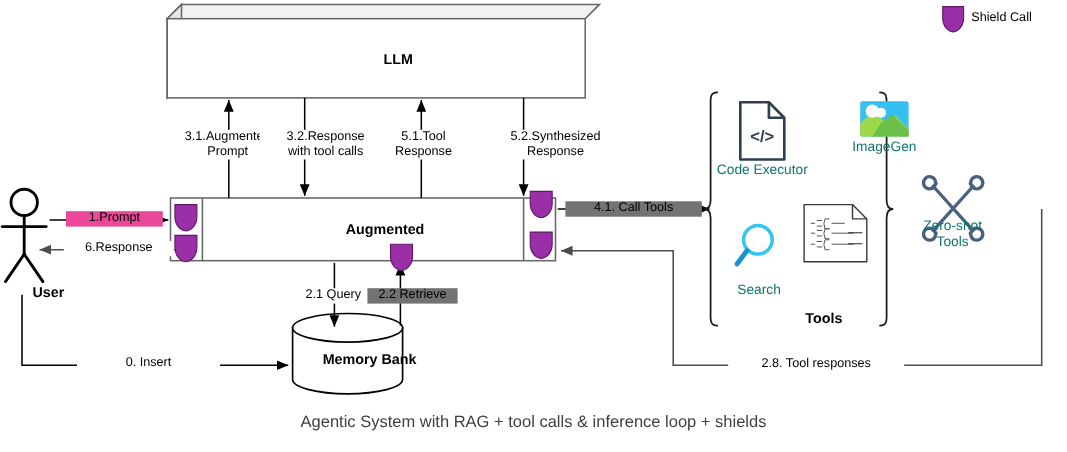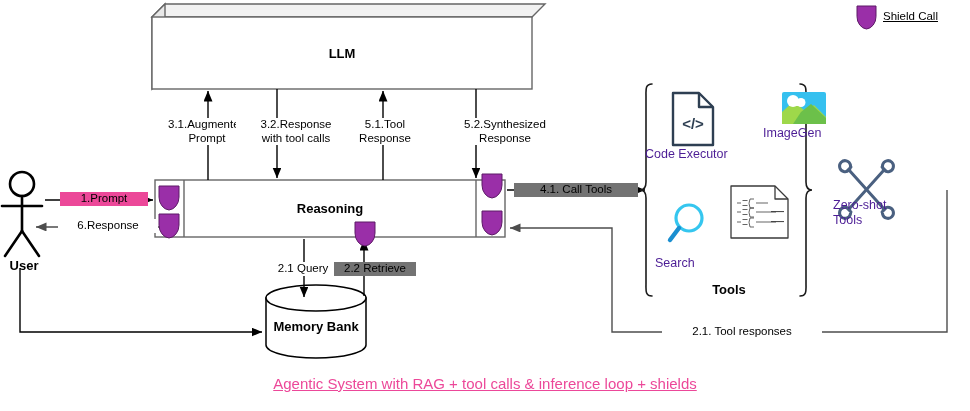--- a/index.html
+++ b/index.html
@@ -4,23 +4,23 @@
 <style>
   html,body{margin:0;padding:0;background:#ffffff;}
   body{
     width:970px;height:411px;position:relative;overflow:hidden;
     font-family:"Liberation Sans","DejaVu Sans",sans-serif;
     color:#000000;
   }
   #stage{position:absolute;left:0;top:0;width:970px;height:411px;}
   .lbl{position:absolute;font-size:11.5px;line-height:13.5px;color:#000;text-align:center;white-space:pre-line;}
   svg.layer{position:absolute;left:0;top:0;width:970px;height:411px;overflow:visible;}
-  .node-title{position:absolute;font-weight:bold;font-size:13px;text-align:center;}
-  .tool-cap{position:absolute;font-size:12.5px;line-height:15px;text-align:left;color:#4c1d95;white-space:pre-line;}
-  .caption{position:absolute;font-size:15px;text-align:center;width:100%;left:0;color:#ec4899;text-decoration:underline;}
+  .node-title{position:absolute;font-weight:bold;font-size:13px;text-align:center;padding-left:20px;}
+  .tool-cap{position:absolute;font-size:12.5px;line-height:15px;text-align:center;color:#0f766e;white-space:pre-line;}
+  .caption{position:absolute;font-size:15px;text-align:center;width:100%;left:0;color:#404040;}
   .legend-text{position:absolute;font-size:11.5px;color:#000;}
 </style>
 </head>
 <body>
 
 <div id="stage">
 
   <svg class="layer">
     <defs>
       <marker id="ahBlack" markerWidth="9" markerHeight="9" refX="7.5" refY="3.2" orient="auto">
@@ -132,43 +132,44 @@
       <path d="M159,186 h20 v11 a11,13 0 0 1 -10,13 a11,13 0 0 1 -10,-13 Z"></path>
       <path d="M159,214 h20 v11 a11,13 0 0 1 -10,13 a11,13 0 0 1 -10,-13 Z"></path>
       <path d="M482,174 h20 v11 a11,13 0 0 1 -10,13 a11,13 0 0 1 -10,-13 Z"></path>
       <path d="M482,211 h20 v11 a11,13 0 0 1 -10,13 a11,13 0 0 1 -10,-13 Z"></path>
       <path d="M355,222 h20 v11 a11,13 0 0 1 -10,13 a11,13 0 0 1 -10,-13 Z"></path>
       <path d="M857,6 h19 v10.5 a10.5,12.5 0 0 1 -9.5,12.5 a10.5,12.5 0 0 1 -9.5,-12.5 Z"></path>
     </g>
   </svg>
 
   <div class="node-title" style="left:152px;top:46px;width:380px;">LLM</div>
-  <div class="node-title" style="left:184px;top:201px;width:292px;">Reasoning</div>
+  <div class="node-title" style="left:184px;top:201px;width:292px;">Augmented</div>
   <div class="node-title" style="left:266px;top:319px;width:100px;">Memory Bank</div>
   <div class="node-title" style="left:0px;top:258px;width:48px;">User</div>
   <div class="node-title" style="left:676px;top:282px;width:106px;">Tools</div>
 
+  <div class="lbl" style="left:70px;top:324px;width:130px;background:#fff;">0. Insert</div>
   <div class="lbl" style="left:60px;top:192px;width:88px;background:#ec4899;">1.Prompt</div>
   <div class="lbl" style="left:267px;top:262px;width:72px;background:#fff;">2.1 Query</div>
   <div class="lbl" style="left:334px;top:262px;width:82px;background:#737373;">2.2 Retrieve</div>
   <div class="lbl" style="left:142px;top:118px;width:130px;background:#fff;">3.1.Augmented
 Prompt</div>
   <div class="lbl" style="left:236px;top:118px;width:120px;background:#fff;">3.2.Response
 with tool calls</div>
   <div class="lbl" style="left:514px;top:183px;width:124px;background:#737373;">4.1. Call Tools</div>
-  <div class="lbl" style="left:662px;top:325px;width:160px;background:#fff;">2.1. Tool responses</div>
+  <div class="lbl" style="left:662px;top:325px;width:160px;background:#fff;">2.8. Tool responses</div>
   <div class="lbl" style="left:340px;top:118px;width:90px;background:#fff;">5.1.Tool
 Response</div>
   <div class="lbl" style="left:445px;top:118px;width:120px;background:#fff;">5.2.Synthesized
 Response</div>
   <div class="lbl" style="left:58px;top:219px;width:100px;background:#fff;">6.Response</div>
 
   <div class="tool-cap" style="left:645px;top:147px;width:96px;">Code Executor</div>
   <div class="tool-cap" style="left:763px;top:126px;width:82px;">ImageGen</div>
   <div class="tool-cap" style="left:655px;top:256px;width:70px;">Search</div>
   <div class="tool-cap" style="left:833px;top:198px;width:66px;">Zero-shot
 Tools</div>
 
-  <div class="legend-text" style="left:883px;top:10px;text-decoration:underline;">Shield Call</div>
+  <div class="legend-text" style="left:883px;top:10px;">Shield Call</div>
 
   <div class="caption" style="top:375px;">Agentic System with RAG + tool calls &amp; inference loop + shields</div>
 
 </div>
 
 </body></html>

